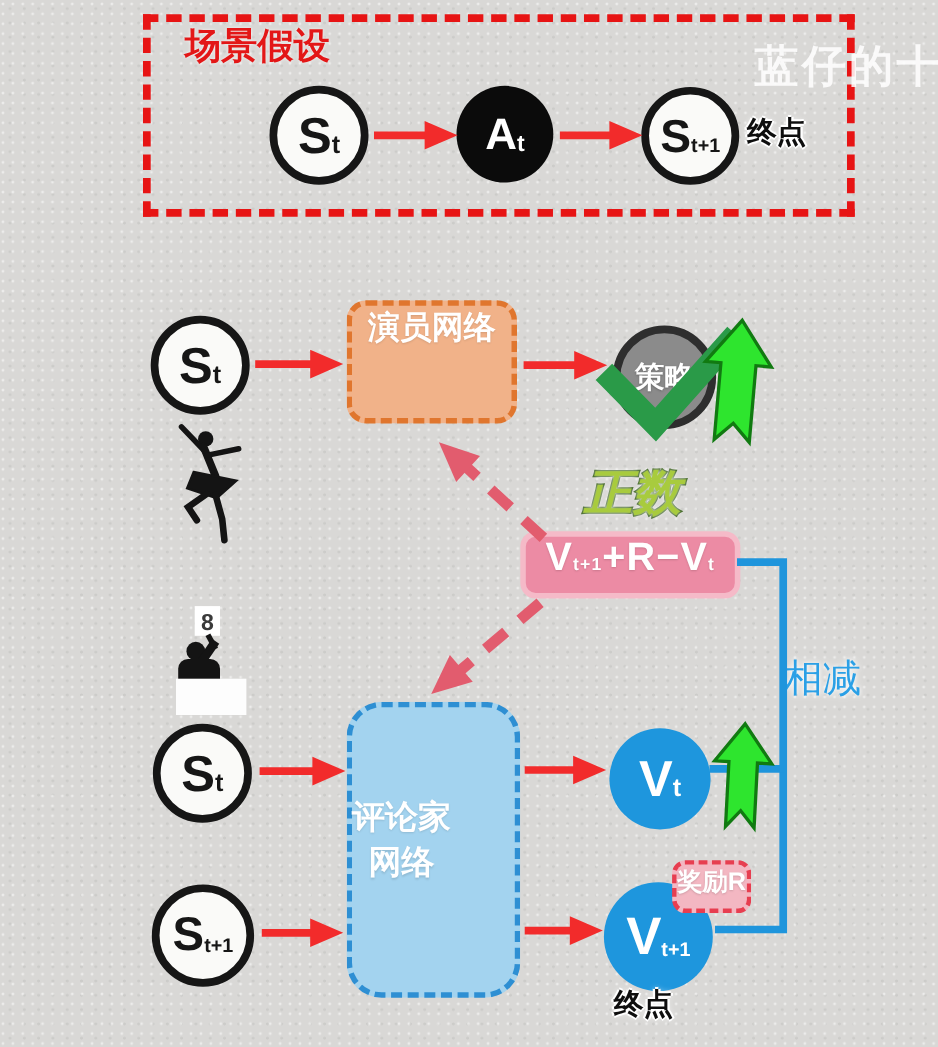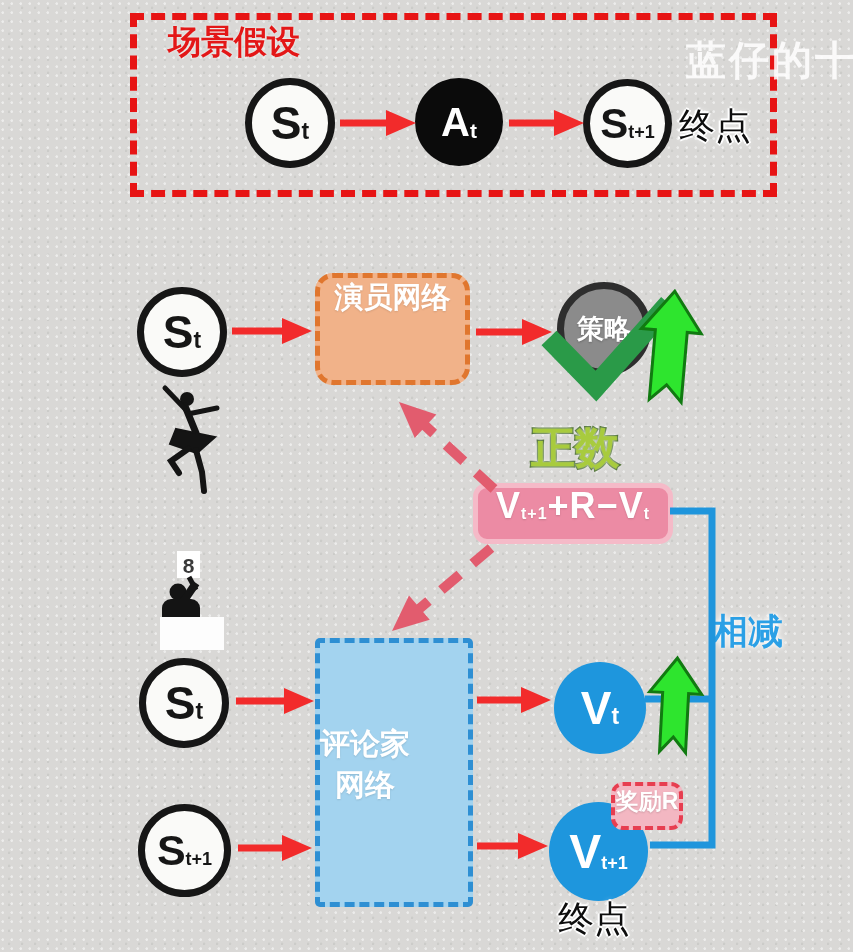--- a/index.html
+++ b/index.html
@@ -34,34 +34,34 @@
   .nsub.small{font-size:18px;}
   .a-node .nmain{font-size:40px;}
   .a-node .nsub{font-size:21px;}
   .policy-label{font-size:27px;text-shadow:0 1px 2px rgba(0,0,0,.25);}
 
   
   .actor-box{left:315px;top:273px;width:155px;height:112px;background:#f1b289;
      border:5px dashed #e0762e;border-radius:18px;color:#fff;font-weight:bold;font-size:29px;
      text-shadow:0 1px 2px rgba(0,0,0,.12);}
   .critic-box{left:315px;top:638px;width:158px;height:269px;background:#a3d3ef;
-     border:5px dashed #2e8fd3;border-radius:5px;color:#fff;font-weight:bold;font-size:30px;
+     border:5px dashed #2e8fd3;border-radius:32px;color:#fff;font-weight:bold;font-size:30px;
      flex-direction:column;line-height:41px;text-shadow:0 1px 2px rgba(0,0,0,.12);}
   .critic-box .inner{margin-top:-18px;text-align:center;}
 
   
-  .end-label{font-size:36px;font-weight:normal;color:#0e0e0e;
+  .end-label{font-size:27px;font-weight:bold;color:#0e0e0e;
      text-shadow:-2px 0 #fff,2px 0 #fff,0 -2px #fff,0 2px #fff,0 0 6px #fff;}
   .watermark{left:686px;top:33px;font-size:40px;font-weight:bold;
      color:rgba(255,255,255,.85);white-space:nowrap;letter-spacing:3px;}
   .positive-label{left:531px;top:419px;font-size:44px;font-weight:bold;color:#a8cb3e;
      -webkit-text-stroke:2.5px #3a611c;paint-order:stroke fill;
-     text-shadow:0 0 5px rgba(255,255,255,.9);}
-  .subtract-label{left:713px;top:593px;font-size:35px;font-weight:bold;color:#2ba0e6;
-     text-shadow:0 0 4px rgba(255,255,255,.95),0 0 8px rgba(255,255,255,.8);margin-top:15px;}
+     text-shadow:0 0 5px rgba(255,255,255,.9);font-style:italic;}
+  .subtract-label{left:713px;top:593px;font-size:35px;font-weight:normal;color:#2ba0e6;
+     text-shadow:0 0 4px rgba(255,255,255,.95),0 0 8px rgba(255,255,255,.8);}
 
   
   .formula-box{left:473px;top:483px;width:200px;height:61px;background:#ec8ba4;
      border:5px solid #f5bac8;border-radius:14px;color:#fff;font-weight:bold;
      letter-spacing:1px;text-shadow:0 1px 2px rgba(0,0,0,.15);}
   .fmain{font-size:36px;line-height:1;}
   .fsub{font-size:16px;line-height:1;margin-top:18px;}
 
   
   .reward-box{left:611px;top:782px;width:72px;height:48px;background:#f3b7c2;
@@ -92,21 +92,21 @@
   </div>
   <div class="abs end-label" style="left:679px;top:102px;">终点</div>
 
   <div class="node s-node" style="left:137px;top:287px;width:90px;height:90px;">
     <span class="nmain">S</span>
       <span class="nsub">t</span>
   </div>
   <div class="abs flexc actor-box">
     <span>演员网络</span>
   </div>
-  <div class="node policy-node" style="left:557px;top:282px;width:94px;height:94px;font-family:Liberation Mono, monospace;">
+  <div class="node policy-node" style="left:557px;top:296px;width:94px;height:94px;font-family:Liberation Mono, monospace;">
     <span class="policy-label">策略</span>
   </div>
 
   <div class="abs positive-label">正数</div>
   <div class="abs flexc formula-box">
     <span class="fmain">V</span>
       <span class="fsub">t+1</span>
       <span class="fmain">+R−V</span>
       <span class="fsub">t</span>
   </div>

